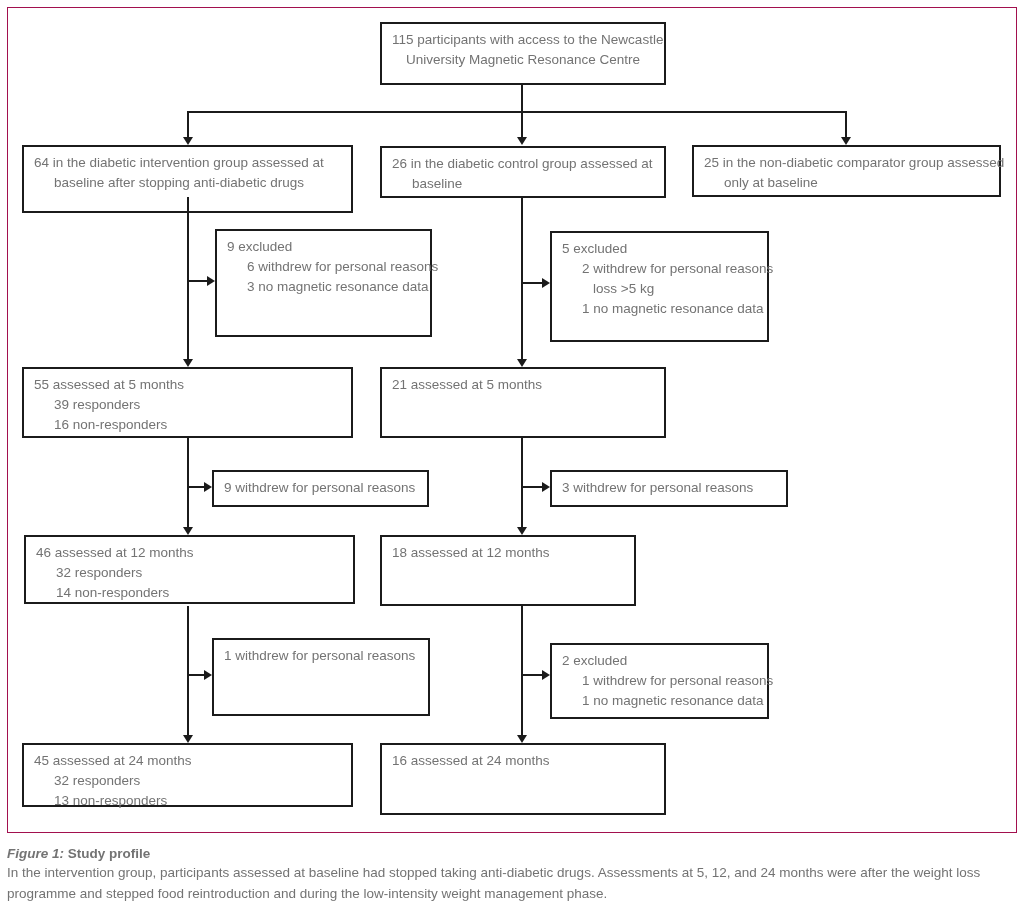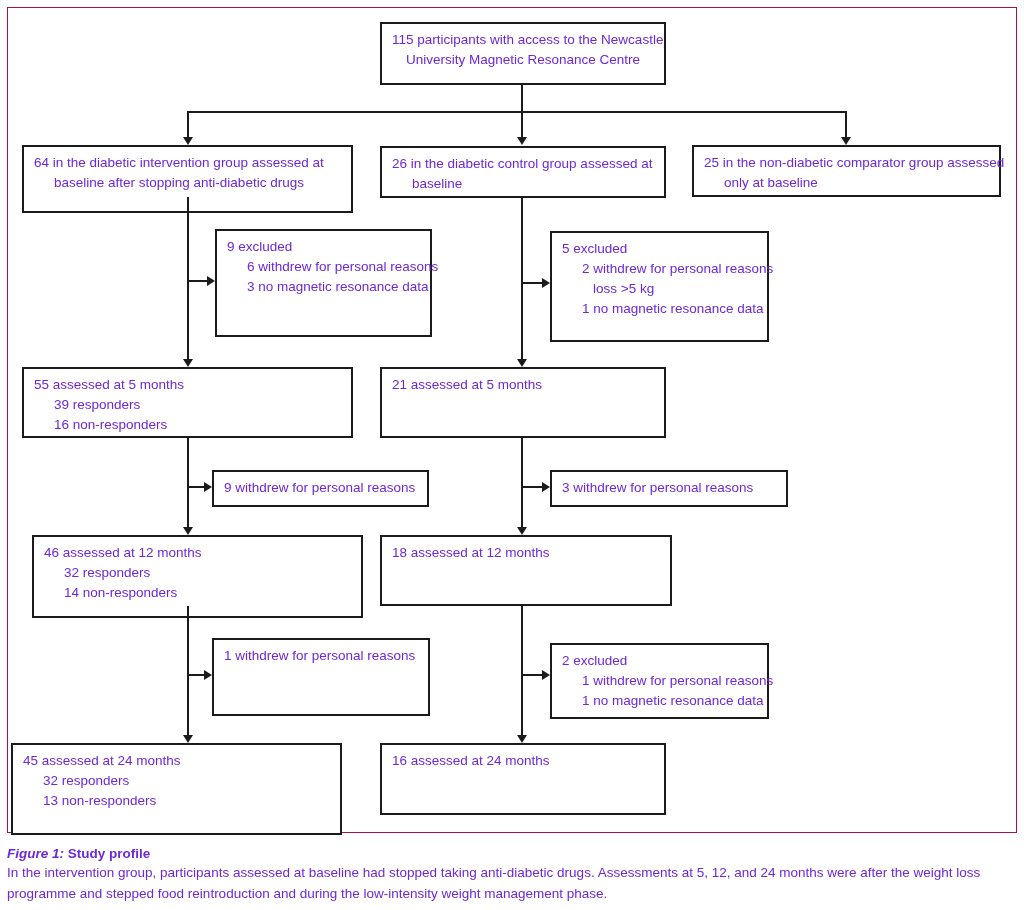--- a/index.html
+++ b/index.html
@@ -1,18 +1,18 @@
 <!DOCTYPE html>
 <html><head>
 <meta charset="utf-8">
 <style>
   html,body{margin:0;padding:0;background:#ffffff;}
   #canvas{
     position:relative;width:1024px;height:910px;background:#ffffff;
-    font-family:"Liberation Sans", sans-serif;color:#6d28d9;overflow:hidden;
+    font-family:"Liberation Sans", sans-serif;color:#737373;overflow:hidden;
   }
   .frame{
     position:absolute;left:7px;top:7px;width:1010px;height:826px;
     border:1.5px solid #a2104e;box-sizing:border-box;
   }
   .box{
     position:absolute;border:2px solid #1b1b1b;background:#ffffff;
     box-sizing:border-box;padding:6px 10px;font-size:13.5px;line-height:20px;
   }
   .box .line{white-space:nowrap;}
@@ -81,41 +81,41 @@
   </div>
 
   <div class="box" style="left:212px;top:470px;width:217px;height:37px;">
     <div class="line">9 withdrew for personal reasons</div>
   </div>
 
   <div class="box" style="left:550px;top:470px;width:238px;height:37px;">
     <div class="line">3 withdrew for personal reasons</div>
   </div>
 
-  <div class="box" style="left:32px;top:535px;width:331px;height:83px;">
+  <div class="box" style="left:24px;top:535px;width:331px;height:69px;">
     <div class="line">46 assessed at 12 months</div>
     <div class="line lvl1">32 responders</div>
     <div class="line lvl1">14 non-responders</div>
   </div>
 
-  <div class="box" style="left:380px;top:535px;width:292px;height:71px;">
+  <div class="box" style="left:380px;top:535px;width:256px;height:71px;">
     <div class="line">18 assessed at 12 months</div>
   </div>
 
   <div class="box" style="left:212px;top:638px;width:218px;height:78px;">
     <div class="line">1 withdrew for personal reasons</div>
   </div>
 
   <div class="box" style="left:550px;top:643px;width:219px;height:76px;">
     <div class="line">2 excluded</div>
     <div class="line lvl1">1 withdrew for personal reasons</div>
     <div class="line lvl1">1 no magnetic resonance data</div>
   </div>
 
-  <div class="box" style="left:11px;top:743px;width:331px;height:92px;">
+  <div class="box" style="left:22px;top:743px;width:331px;height:64px;">
     <div class="line">45 assessed at 24 months</div>
     <div class="line lvl1">32 responders</div>
     <div class="line lvl1">13 non-responders</div>
   </div>
 
   <div class="box" style="left:380px;top:743px;width:286px;height:72px;">
     <div class="line">16 assessed at 24 months</div>
   </div>
 
   <div class="vline" style="left:521px;top:85px;height:52px;"></div>

